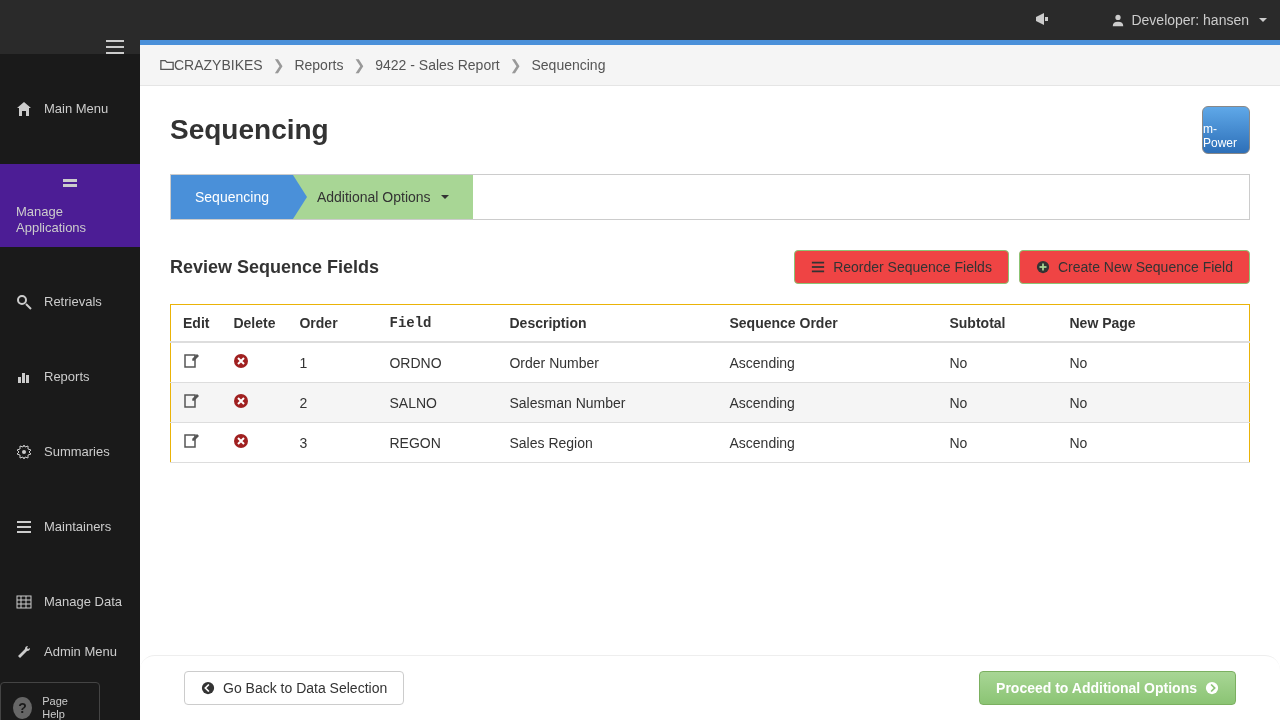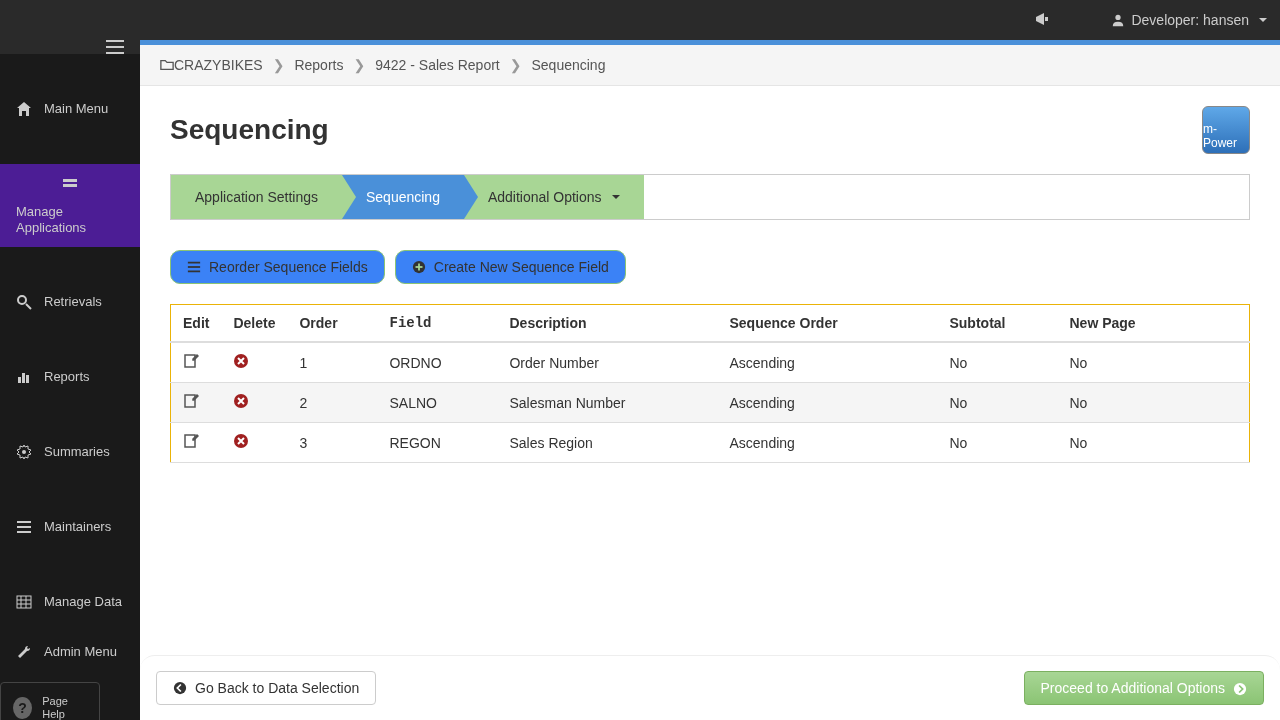--- a/index.html
+++ b/index.html
@@ -46,31 +46,31 @@
     .wizard-step.blue::after { border-left: 14px solid #4a90d9; }
     .wizard-step:last-child::after { display: none; }
     .wizard-step.grey::after { display: none; }
     .caret-down { display: inline-block; width: 0; height: 0; border-left: 4px solid transparent; border-right: 4px solid transparent; border-top: 4px solid currentColor; vertical-align: middle; margin-left: 4px; }
     
     .section-header { display: flex; justify-content: space-between; align-items: center; margin-bottom: 20px; }
     .section-title { font-size: 18px; font-weight: bold; color: #333; }
     .section-actions { display: flex; gap: 10px; }
     
     .btn { padding: 8px 16px; border-radius: 4px; border: 1px solid; cursor: pointer; display: inline-flex; align-items: center; gap: 8px; font-size: 14px; }
-    .btn-green { background: #3b82f6; border-color: #8bc474; color: #333; border-radius: 10px; }
+    .btn-green { background: #ef4444; border-color: #8bc474; color: #333; }
     .btn-white { background: #fff; border-color: #ccc; color: #333; }
-    .btn-green-solid { background: linear-gradient(to bottom, #a8d695, #8bc474); border-color: #7bb060; color: #fff; font-weight: 400; align-items: flex-end; }
+    .btn-green-solid { background: linear-gradient(to bottom, #a8d695, #8bc474); border-color: #7bb060; color: #fff; font-weight: 700; }
     
     table { width: 100%; border-collapse: collapse; border: 1px solid #eab308; }
     th, td { padding: 10px 12px; text-align: left; border-bottom: 1px solid #ddd; }
     th { background: #fff; font-weight: bold; border-bottom: 2px solid #ddd; }
     tr:nth-child(even) td { background: #f5f5f5; }
     .edit-icon, .delete-icon { cursor: pointer; display: inline-flex; }
     
-    .footer { display: flex; justify-content: space-between; align-items: center; padding: 15px 16px; border-top: 1px solid #eee; border-radius: 15px; }
+    .footer { display: flex; justify-content: space-between; align-items: center; padding: 15px 44px; border-top: 1px solid #eee; border-radius: 15px; }
   </style>
 </head>
 <body>
 
 <div class="topbar">
   <span class="topbar-icon">
     <svg width="16" height="16" viewBox="0 0 16 16" fill="#ccc">
         <path d="M2 6 L10 2 L10 14 L2 10 Z M11 6 L14 6 L14 10 L11 10 Z"></path>
       </svg>
   </span>
@@ -203,33 +203,31 @@
       </span>
     </div>
 
     <div class="content">
       <div class="page-header">
         <h1 class="page-title">Sequencing</h1>
         <div class="logo">m-Power</div>
       </div>
 
       <div class="wizard">
-        <div class="wizard-step green">
-          <span>Application Settings</span>
-        </div>
         <div class="wizard-step blue">
           <span>Sequencing</span>
         </div>
         <div class="wizard-step green">
           <span>Additional Options</span>
           <span class="caret-down"></span>
         </div>
       </div>
 
       <div class="section-header">
+        <div class="section-title">Review Sequence Fields</div>
         <div class="section-actions">
           <button class="btn btn-green">
             <svg width="14" height="14" viewBox="0 0 16 16" fill="#333">
                 <rect x="1" y="2" width="14" height="2"></rect>
                 <rect x="1" y="7" width="14" height="2"></rect>
                 <rect x="1" y="12" width="14" height="2"></rect>
               </svg>
             <span>Reorder Sequence Fields</span>
           </button>
           <button class="btn btn-green">

